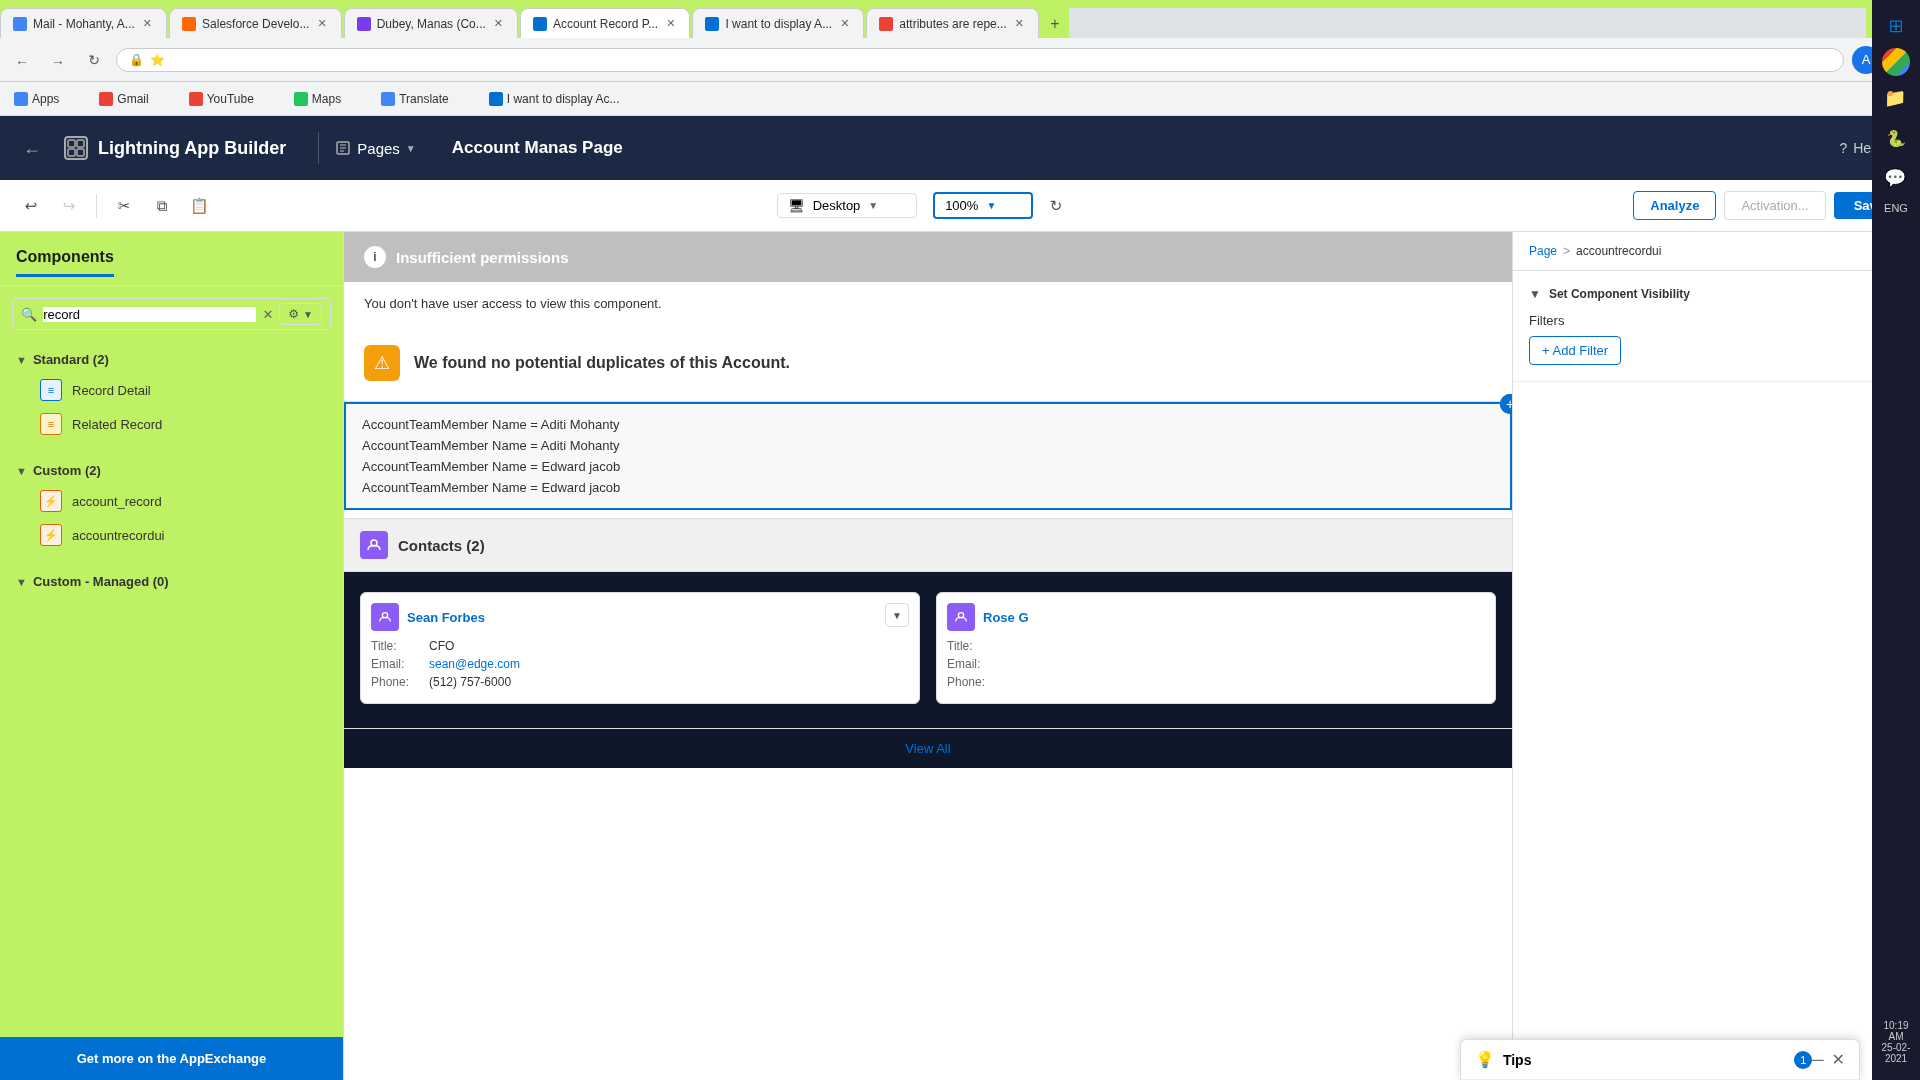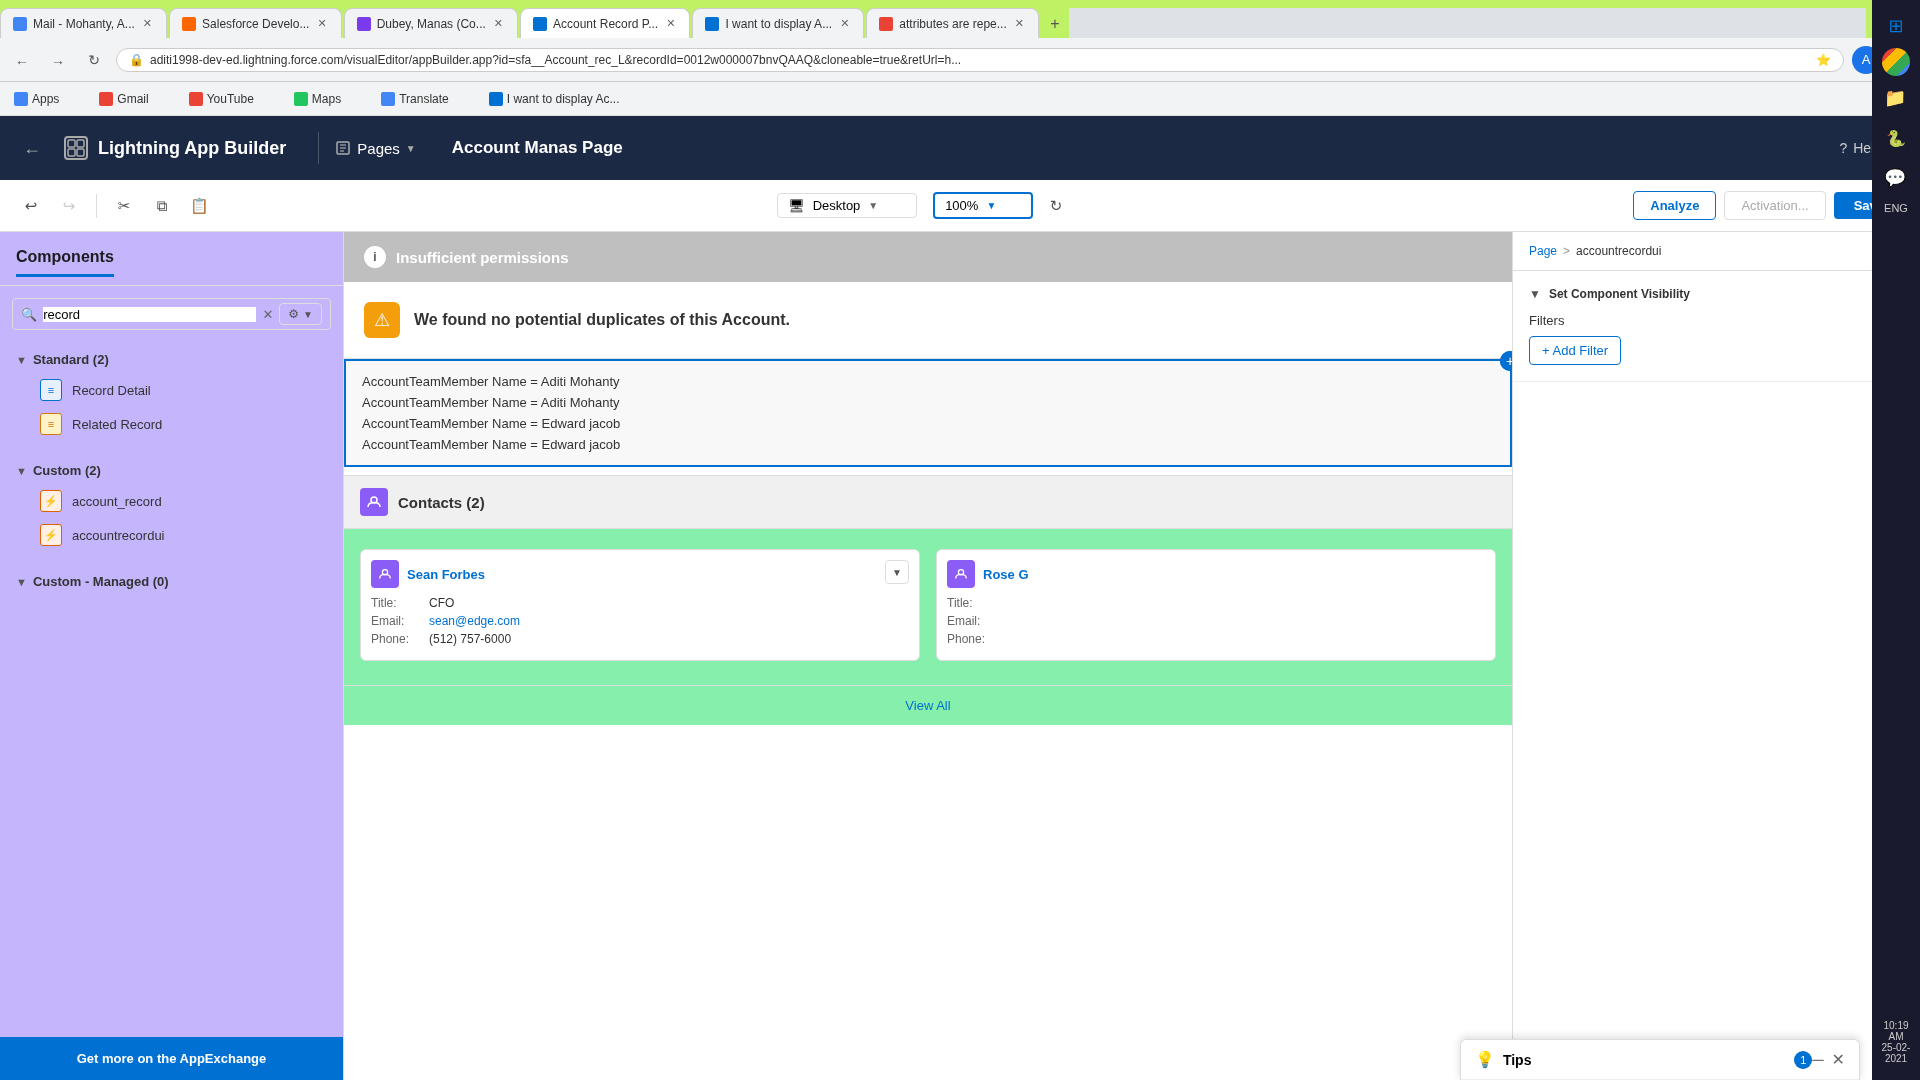--- a/index.html
+++ b/index.html
@@ -48,21 +48,21 @@
     .zoom-select { display: flex; align-items: center; gap: 8px; border: 2px solid #0070d2; border-radius: 4px; padding: 4px 10px; cursor: pointer; font-size: 13px; background: #fff; min-width: 100px; }
     .refresh-btn { width: 30px; height: 30px; display: flex; align-items: center; justify-content: center; cursor: pointer; color: #555; font-size: 15px; }
     .analyze-btn { padding: 6px 16px; border: 1px solid #0070d2; border-radius: 4px; color: #0070d2; background: #fff; cursor: pointer; font-size: 13px; font-weight: 600; }
     .activation-btn { padding: 6px 16px; border: 1px solid #ddd; border-radius: 4px; color: #aaa; background: #fff; cursor: pointer; font-size: 13px; }
     .save-btn { padding: 6px 20px; border: none; border-radius: 4px; color: #fff; background: #0070d2; cursor: pointer; font-size: 13px; font-weight: 600; }
 
     
     .main-layout { display: flex; height: calc(1080px - 38px - 44px - 34px - 64px - 52px); }
 
     
-    .sidebar { width: 344px; background: #c4b5fd; border-right: 1px solid #ddd; display: flex; flex-direction: column; flex-shrink: 0; }
+    .sidebar { width: 344px; background: #bef264; border-right: 1px solid #ddd; display: flex; flex-direction: column; flex-shrink: 0; }
     .sidebar-header { padding: 16px 16px 8px; border-bottom: 1px solid #ddd; }
     .sidebar-title { font-size: 16px; font-weight: 700; color: #1b1b1b; padding-bottom: 8px; border-bottom: 3px solid #0070d2; display: inline-block; }
     .sidebar-search { display: flex; align-items: center; margin: 12px 12px 8px; border: 1px solid #ddd; border-radius: 4px; padding: 4px 8px; gap: 6px; }
     .sidebar-search input { border: none; outline: none; flex: 1; font-size: 13px; }
     .sidebar-search-icon { color: #666; font-size: 13px; }
     .sidebar-clear { color: #666; cursor: pointer; font-size: 13px; }
     .sidebar-filter { display: flex; align-items: center; gap: 4px; color: #555; cursor: pointer; font-size: 12px; border: 1px solid #ddd; border-radius: 4px; padding: 3px 8px; }
 
     .sidebar-section { padding: 8px 16px; }
     .section-header { display: flex; align-items: center; gap: 6px; cursor: pointer; font-size: 13px; font-weight: 700; color: #333; padding: 6px 0; }
@@ -86,21 +86,21 @@
     .perm-desc { padding: 14px 20px; font-size: 13px; color: #333; background: #fff; }
 
     .duplicate-section { padding: 20px; display: flex; align-items: center; gap: 14px; background: #fff; border-bottom: 1px solid #ddd; }
     .dup-icon { width: 36px; height: 36px; background: #f59e0b; border-radius: 6px; display: flex; align-items: center; justify-content: center; color: #fff; font-size: 18px; }
     .dup-text { font-size: 16px; font-weight: 600; color: #333; }
 
     .team-members-section { background: #f8f8f8; padding: 10px 16px; border: 2px solid #0070d2; margin: 0; position: relative; }
     .team-member-row { font-size: 13px; color: #333; padding: 3px 0; }
     .section-add-btn { width: 20px; height: 20px; background: #0070d2; border-radius: 50%; color: #fff; display: flex; align-items: center; justify-content: center; font-size: 14px; cursor: pointer; position: absolute; right: -10px; top: -10px; }
 
-    .contacts-section { padding: 0; background: #86efac; border-top: 1px solid #ddd; margin-top: 8px; }
+    .contacts-section { padding: 0; background: #0f172a; border-top: 1px solid #ddd; margin-top: 8px; }
     .contacts-header { display: flex; align-items: center; gap: 10px; padding: 12px 16px; background: #f0f0f0; border-bottom: 1px solid #ddd; }
     .contacts-icon { width: 28px; height: 28px; background: #8b5cf6; border-radius: 4px; display: flex; align-items: center; justify-content: center; color: #fff; font-size: 13px; }
     .contacts-title { font-size: 15px; font-weight: 700; color: #333; }
 
     .contacts-grid { display: flex; padding: 12px 16px; gap: 16px; }
     .contact-card { flex: 1; border: 1px solid #ddd; border-radius: 6px; padding: 10px; background: #fff; position: relative; margin-top: 8px; }
     .contact-header { display: flex; align-items: center; gap: 8px; margin-bottom: 8px; }
     .contact-icon { width: 28px; height: 28px; background: #8b5cf6; border-radius: 4px; display: flex; align-items: center; justify-content: center; color: #fff; font-size: 12px; }
     .contact-name { color: #0070d2; font-size: 13px; font-weight: 600; cursor: pointer; }
     .contact-dropdown { width: 24px; height: 24px; border: 1px solid #ddd; border-radius: 4px; display: flex; align-items: center; justify-content: center; cursor: pointer; font-size: 10px; color: #555; position: absolute; right: 10px; top: 10px; }
@@ -196,21 +196,20 @@
       <span style="cursor:pointer;font-size:14px;color:#555;">✕</span>
     </div>
   </div>
 
   <div class="address-bar-row">
     <div class="nav-btn">←</div>
     <div class="nav-btn">→</div>
     <div class="nav-btn">↻</div>
     <div class="address-bar">
       <span style="color:#555;font-size:12px;">🔒</span>
-      <span class="address-text">aditi1998-dev-ed.lightning.force.com/visualEditor/appBuilder.app?id=sfa__Account_rec_L&amp;recordId=0012w000007bnvQAAQ&amp;cloneable=true&amp;retUrl=h...</span>
       <span style="color:#aaa;font-size:12px;">⭐</span>
     </div>
     <div class="browser-actions">
       <div class="nav-btn" style="width:28px;height:28px;background:#1a73e8;border-radius:50%;color:#fff;font-size:13px;display:flex;align-items:center;justify-content:center;">A</div>
       <div class="nav-btn">⋮</div>
     </div>
   </div>
 
   <div class="bookmarks-bar">
     <div class="bookmark-item">
@@ -354,20 +353,21 @@
   </div>
 
   <div class="canvas">
     <div class="canvas-inner">
 
       <div>
         <div class="insufficient-permissions">
           <div class="info-icon-circle">i</div>
           <span class="perm-text">Insufficient permissions</span>
         </div>
+        <div class="perm-desc">You don't have user access to view this component.</div>
       </div>
 
       <div class="duplicate-section">
         <div class="dup-icon">⚠</div>
         <span class="dup-text">We found no potential duplicates of this Account.</span>
       </div>
 
       <div style="position:relative;margin:0 0 8px 0;">
         <div class="team-members-section">
           <div class="section-add-btn" style="position:absolute;right:-10px;top:-10px;">+</div>

